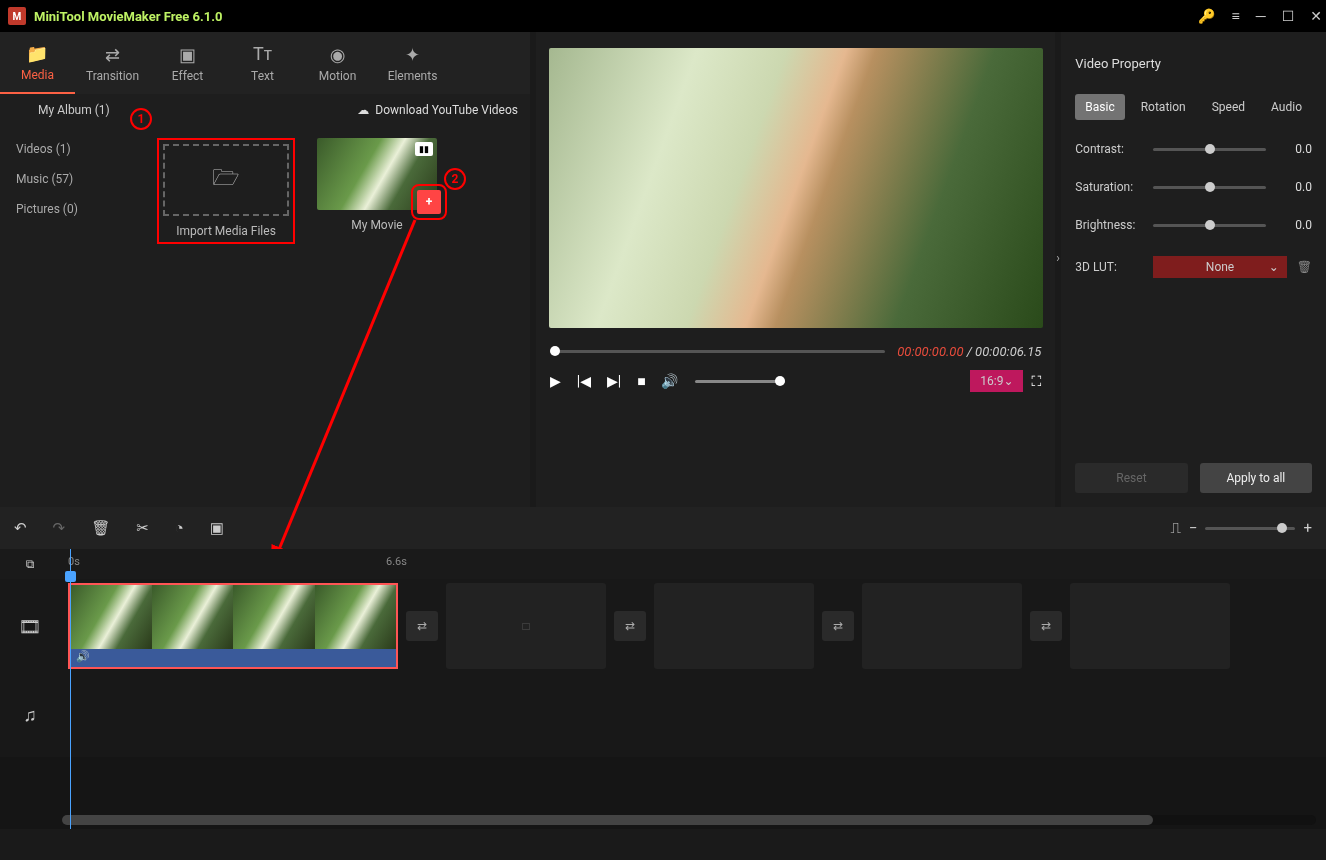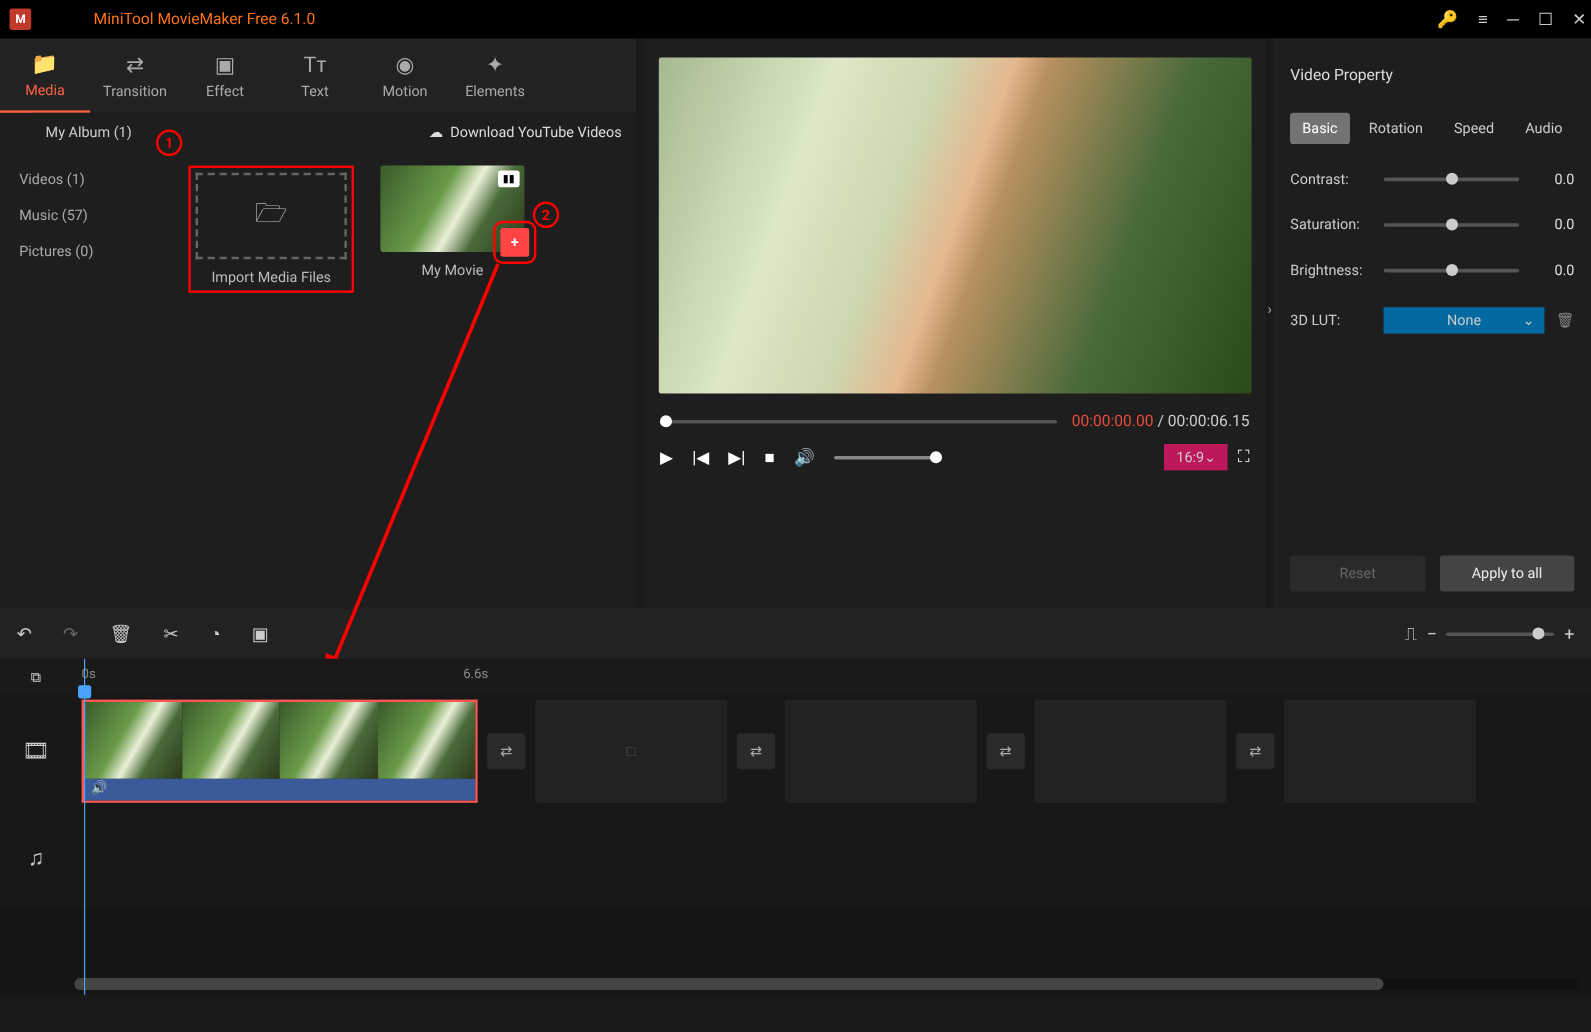--- a/index.html
+++ b/index.html
@@ -1,21 +1,21 @@
 <!DOCTYPE html>
 <html><head>
 <meta charset="utf-8">
 <style>
 * { box-sizing: border-box; margin: 0; padding: 0; font-family: -apple-system, "Segoe UI", Roboto, sans-serif; }
 body { background: #1a1a1a; color: #ccc; width: 1326px; height: 860px; overflow: hidden; font-size: 12px; position: relative; }
 
 
 .titlebar { height: 32px; background: #000; display: flex; align-items: center; padding: 0 8px; position: relative; }
 .titlebar .logo { width: 18px; height: 18px; background: #c0392b; border-radius: 2px; margin-right: 8px; display: flex; align-items: center; justify-content: center; color: #fff; font-size: 10px; font-weight: bold; }
-.titlebar .title { color: #f97316; font-size: 13px; font-weight: normal; margin-left: 44px; }
+.titlebar .title { color: #bef264; font-size: 13px; font-weight: bold; }
 .titlebar .win-controls { position: absolute; right: 4px; display: flex; gap: 16px; align-items: center; }
 .titlebar .win-controls .wc { color: #ccc; cursor: pointer; font-size: 14px; }
 .key-icon { color: #f1c40f; }
 
 
 .tabs-row { height: 62px; background: #222; display: flex; align-items: flex-end; padding: 0 0 0 0; width: 530px; }
 .tab { width: 75px; height: 62px; display: flex; flex-direction: column; align-items: center; justify-content: center; gap: 4px; color: #aaa; cursor: pointer; }
 .tab.active { color: #fc6144; border-bottom: 2px solid #fc6144; }
 .tab .ticon { font-size: 18px; }
 .tab .tlabel { font-size: 12px; }
@@ -47,41 +47,41 @@
 
 .player-panel { width: 527px; margin-left: 6px; background: #1e1e1e; display: flex; flex-direction: column; }
 .player-head { height: 62px; display: flex; align-items: center; justify-content: space-between; padding: 0 14px; }
 .player-title { color: #ddd; font-size: 13px; }
 .head-actions { display: flex; gap: 18px; align-items: center; }
 .head-btn { display: flex; gap: 6px; align-items: center; color: #ddd; cursor: pointer; }
 .video-box { margin: 16px auto 8px; width: 494px; height: 280px; background: linear-gradient(110deg, #a5b890 0%, #dce8c8 25%, #ccd8b0 40%, #e5b890 50%, #b89060 55%, #4a6a3a 75%, #2a4a1a 100%); border-radius: 2px; }
 .scrubber { margin: 10px 14px 6px; position: relative; height: 10px; display: flex; align-items: center; }
 .scrub-track { flex: 1; height: 3px; background: #555; border-radius: 2px; }
 .scrub-thumb { width: 10px; height: 10px; background: #fff; border-radius: 50%; position: absolute; left: 0; }
-.time-disp { margin-right: 0; color: #ccc; font-size: 13px; white-space: nowrap; }
+.time-disp { margin-right: 0; color: #ccc; font-size: 13px; white-space: nowrap; font-style: italic; }
 .time-cur { color: #e74c3c; }
 .player-controls { display: flex; align-items: center; gap: 16px; padding: 8px 14px 12px; }
 .pc-btn { color: #fff; cursor: pointer; font-size: 14px; }
 .vol-track { width: 90px; height: 3px; background: #888; border-radius: 2px; position: relative; }
 .vol-thumb { width: 10px; height: 10px; background: #fff; border-radius: 50%; position: absolute; right: 0; top: -4px; }
 .aspect-sel { margin-left: auto; display: flex; gap: 8px; align-items: center; }
 .aspect-box { background: #be185d; padding: 4px 10px; display: flex; gap: 0; align-items: center; cursor: pointer; }
 
 
 .prop-panel { flex: 1; margin-left: 6px; background: #1e1e1e; display: flex; flex-direction: column; position: relative; }
 .prop-head { height: 62px; display: flex; align-items: center; padding: 8px 14px; color: #ddd; font-size: 13px; }
 .prop-tabs { display: flex; gap: 6px; padding: 0 14px 10px; }
 .prop-tab { padding: 6px 10px; color: #ccc; cursor: pointer; border-radius: 3px; }
 .prop-tab.active { background: #737373; color: #fff; }
 .prop-row { display: flex; align-items: center; padding: 12px 14px; gap: 10px; }
 .prop-row label { width: 68px; color: #ccc; font-size: 12px; }
 .slider-track { flex: 1; height: 3px; background: #555; border-radius: 2px; position: relative; }
 .slider-thumb { width: 10px; height: 10px; background: #ccc; border-radius: 50%; position: absolute; left: 50%; top: -4px; margin-left: -5px; }
 .prop-val { width: 36px; text-align: right; color: #ddd; }
-.lut-sel { background: #0369a1; padding: 4px 22px; display: flex; gap: 8px; align-items: center; cursor: pointer; justify-content: center; position: relative; }
+.lut-sel { background: #7f1d1d; padding: 4px 22px; display: flex; gap: 8px; align-items: center; cursor: pointer; justify-content: center; position: relative; }
 .lut-sel .chev { position: absolute; right: 8px; }
 .prop-actions { position: absolute; bottom: 14px; left: 14px; right: 14px; display: flex; gap: 12px; margin-top: 32px; }
 .prop-btn { flex: 1; padding: 8px 0; text-align: center; border-radius: 3px; cursor: pointer; }
 .btn-reset { background: #2a2a2a; color: #666; }
 .btn-apply { background: #444; color: #eee; }
 .chev-tog { position: absolute; left: -5px; top: 46%; color: #aaa; cursor: pointer; }
 
 
 .tl-toolbar { height: 42px; background: #222; display: flex; align-items: center; padding: 0 14px; gap: 26px; }
 .tl-tool { color: #ccc; cursor: pointer; font-size: 15px; }

